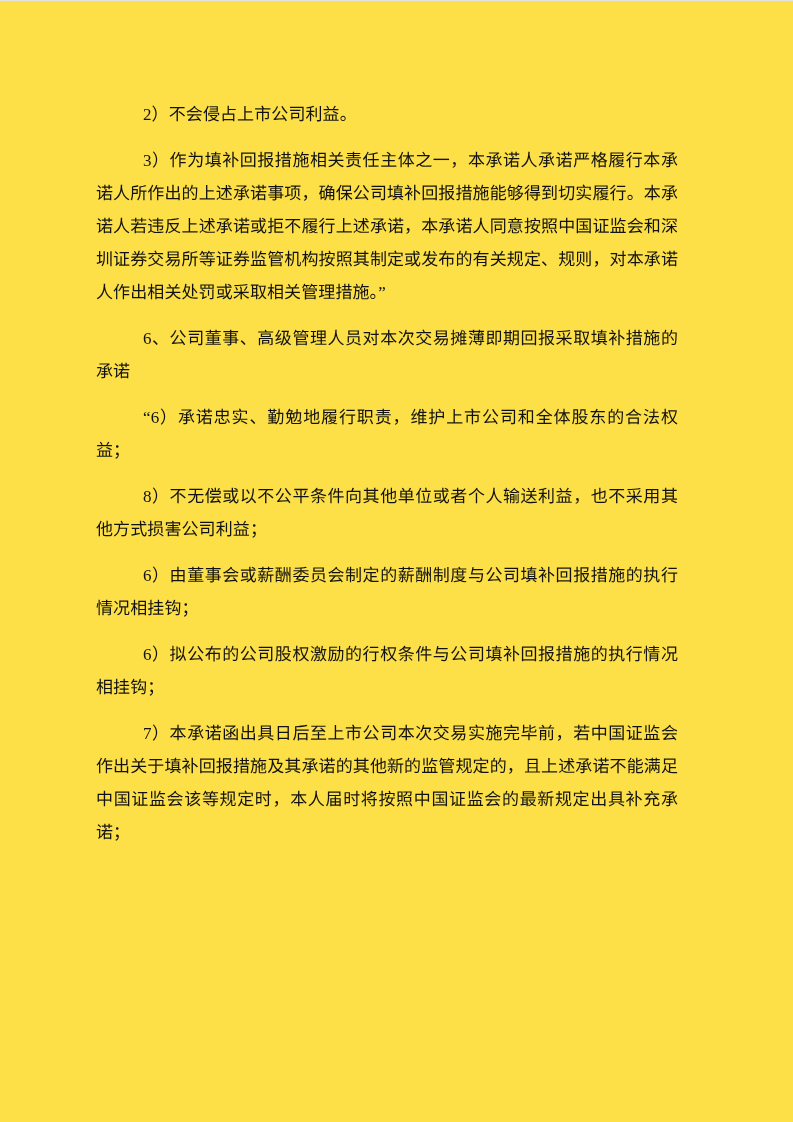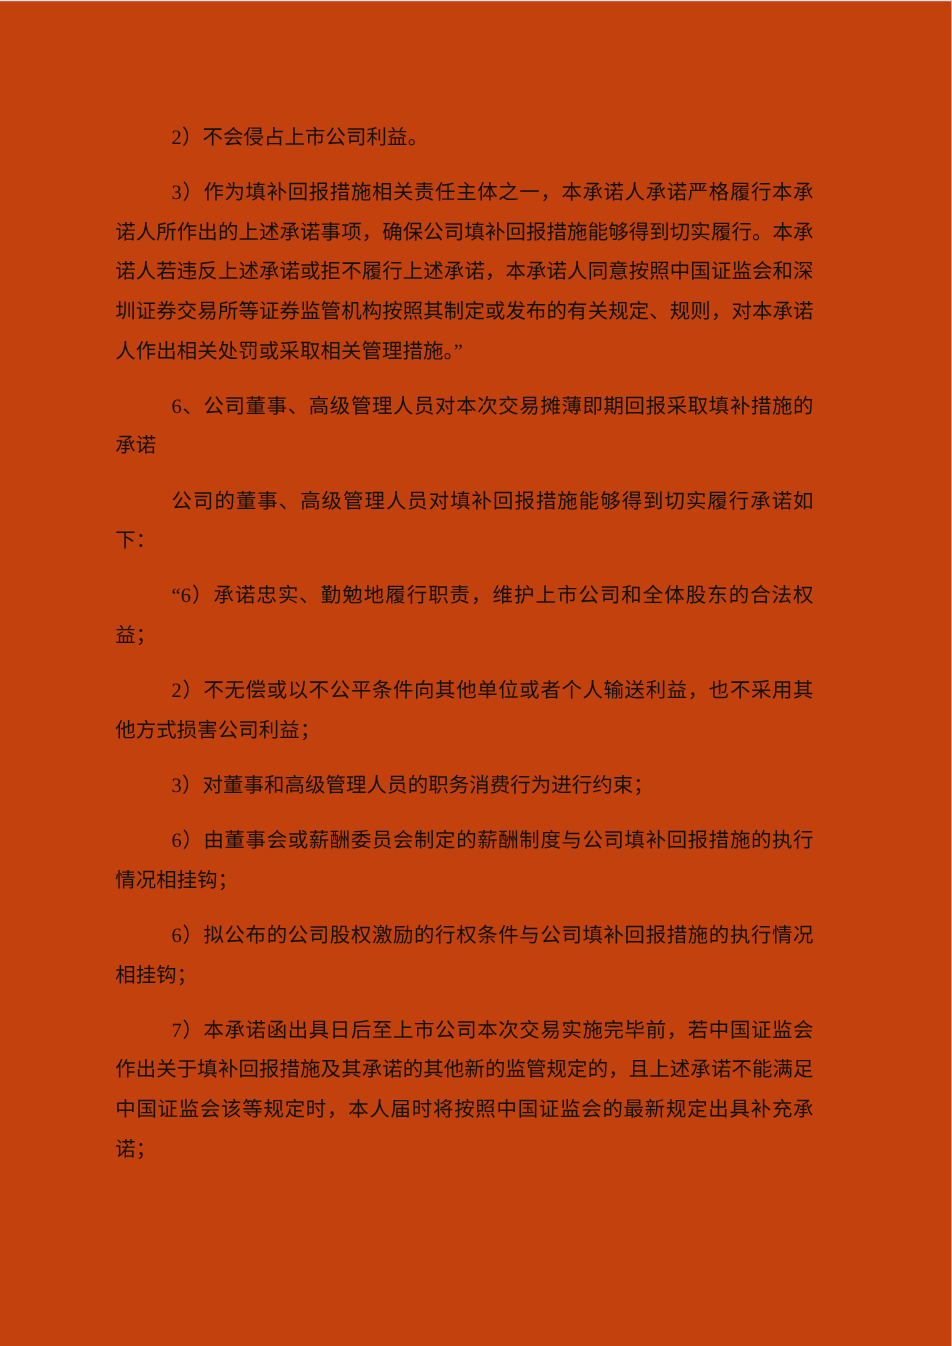--- a/index.html
+++ b/index.html
@@ -9,21 +9,21 @@
   }
   body {
     width: 793px;
     height: 1122px;
     font-family: "Liberation Serif", "DejaVu Serif", serif;
   }
   .page {
     position: relative;
     width: 793px;
     height: 1122px;
-    background: #c2410c;
+    background: #fde047;
     border-top: 1px solid #e3e3e3;
     box-sizing: border-box;
     overflow: hidden;
   }
   .doc-content {
     position: absolute;
     left: 96px;
     top: 97px;
     width: 582px;
     color: #121212;
@@ -40,22 +40,20 @@
   }
 </style>
 </head>
 <body>
 
 <div class="page">
   <div class="doc-content">
     <p>2）不会侵占上市公司利益。</p>
     <p>3）作为填补回报措施相关责任主体之一，本承诺人承诺严格履行本承诺人所作出的上述承诺事项，确保公司填补回报措施能够得到切实履行。本承诺人若违反上述承诺或拒不履行上述承诺，本承诺人同意按照中国证监会和深圳证券交易所等证券监管机构按照其制定或发布的有关规定、规则，对本承诺人作出相关处罚或采取相关管理措施。”</p>
     <p>6、公司董事、高级管理人员对本次交易摊薄即期回报采取填补措施的承诺</p>
-    <p>公司的董事、高级管理人员对填补回报措施能够得到切实履行承诺如下：</p>
     <p>“6）承诺忠实、勤勉地履行职责，维护上市公司和全体股东的合法权益；</p>
-    <p>2）不无偿或以不公平条件向其他单位或者个人输送利益，也不采用其他方式损害公司利益；</p>
-    <p>3）对董事和高级管理人员的职务消费行为进行约束；</p>
+    <p>8）不无偿或以不公平条件向其他单位或者个人输送利益，也不采用其他方式损害公司利益；</p>
     <p>6）由董事会或薪酬委员会制定的薪酬制度与公司填补回报措施的执行情况相挂钩；</p>
     <p>6）拟公布的公司股权激励的行权条件与公司填补回报措施的执行情况相挂钩；</p>
     <p>7）本承诺函出具日后至上市公司本次交易实施完毕前，若中国证监会作出关于填补回报措施及其承诺的其他新的监管规定的，且上述承诺不能满足中国证监会该等规定时，本人届时将按照中国证监会的最新规定出具补充承诺；</p>
 
   </div>
 </div>
 
 </body></html>

